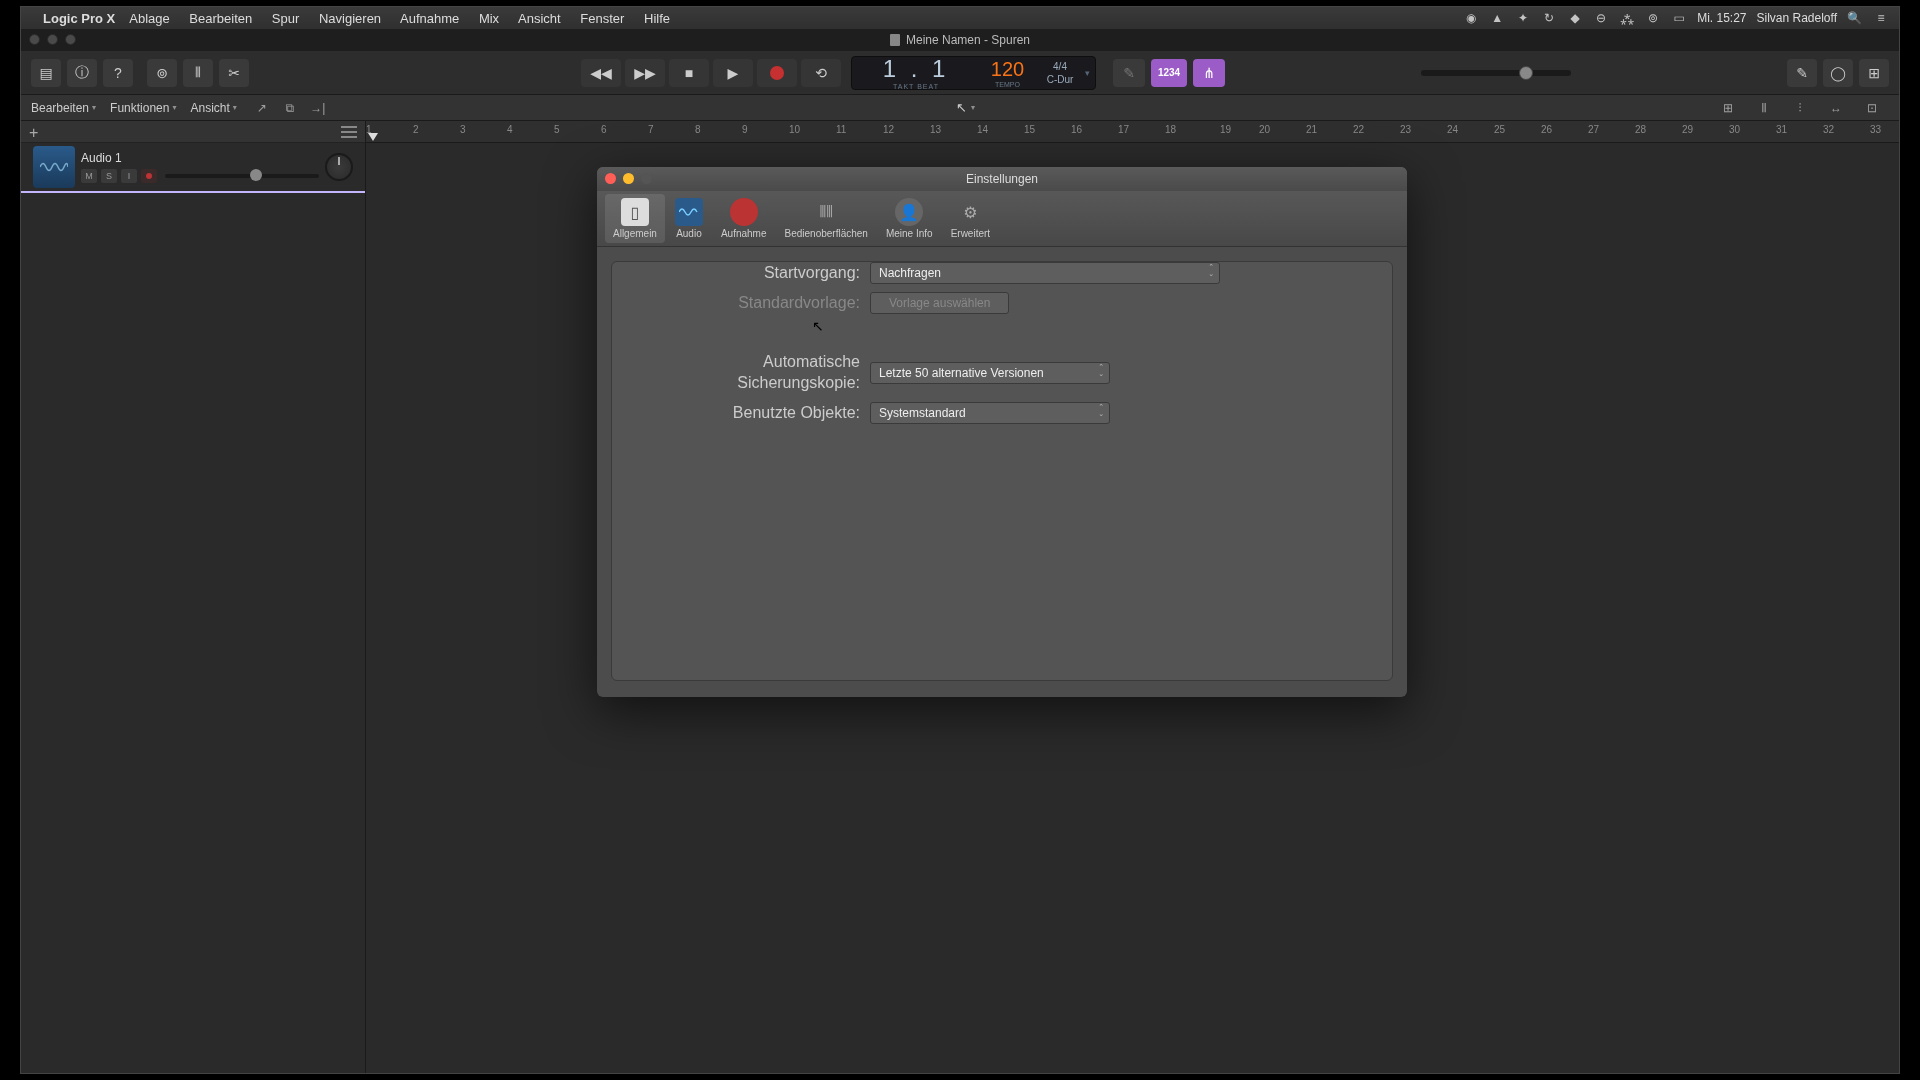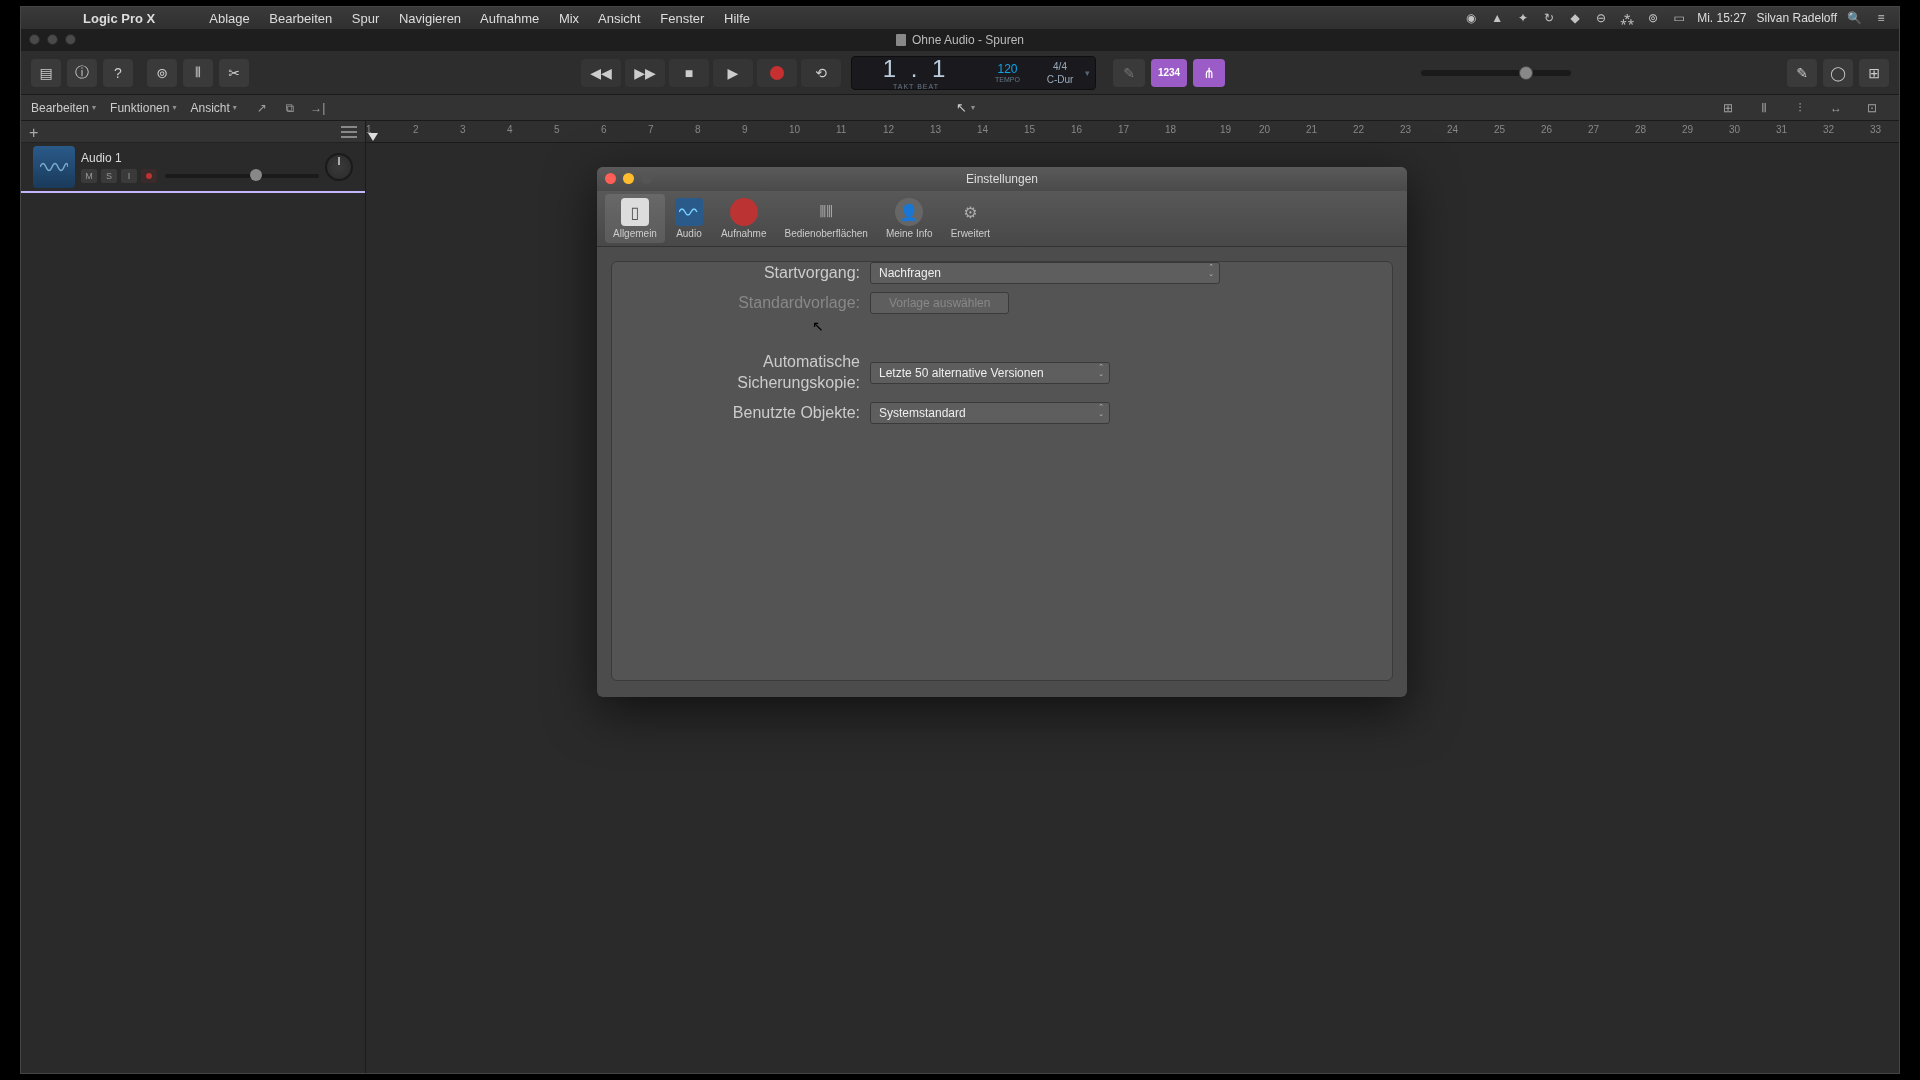--- a/index.html
+++ b/index.html
@@ -1,21 +1,21 @@
 <!DOCTYPE html>
 <html><head>
 <meta charset="utf-8">
 <style>
 * { margin: 0; padding: 0; box-sizing: border-box; font-family: -apple-system, "Helvetica Neue", Arial, sans-serif; }
 body { width: 1920px; height: 1080px; background: #000; overflow: hidden; position: relative; }
 
 .letterbox { position: absolute; left: 20px; top: 6px; width: 1880px; height: 1068px; background: #2a2a2a; border: 1px solid #444; }
 
 
-.menubar { height: 22px; background: linear-gradient(#3a3a3a,#2f2f2f); display: flex; align-items: center; padding: 0 10px; color: #ddd; font-size: 13px; gap: 40px; }
+.menubar { height: 22px; background: linear-gradient(#3a3a3a,#2f2f2f); display: flex; align-items: center; padding: 0 10px; color: #ddd; font-size: 13px; }
 .menubar .apple { font-size: 14px; margin-right: 12px; }
 .menubar .app-name { font-weight: 600; margin-right: 14px; }
 .menubar .menus span { margin-right: 16px; cursor: default; }
 .menubar .right { margin-left: auto; display: flex; align-items: center; gap: 10px; font-size: 12px; }
 .menubar .right .ico { width: 16px; text-align: center; opacity: .85; }
 
 
 .win-title { height: 22px; background: #1e1e1e; display: flex; align-items: center; justify-content: center; color: #bbb; font-size: 12px; position: relative; }
 .traffic { position: absolute; left: 8px; top: 5px; display: flex; gap: 7px; }
 .traffic span { width: 11px; height: 11px; border-radius: 50%; background: #4a4a4a; border: 1px solid #2a2a2a; }
@@ -28,21 +28,21 @@
 .tb-sep { width: 14px; }
 .transport { position: absolute; left: 560px; display: flex; gap: 4px; }
 .transport .tb-btn { width: 40px; height: 28px; background: #353535; }
 .transport .rec { }
 .transport .rec .dot { width: 14px; height: 14px; border-radius: 50%; background: #c63030; }
 .lcd { position: absolute; left: 830px; width: 245px; height: 34px; background: #1a1a1e; border: 1px solid #0e0e0e; border-radius: 4px; display: flex; align-items: center; color: #9bf; font-family: "Menlo",monospace; }
 .lcd .pos { flex: 1.2; text-align: center; }
 .lcd .pos .big { font-size: 24px; font-weight: 500; letter-spacing: 4px; color: #bcd; }
 .lcd .pos .sm { font-size: 7px; color: #678; letter-spacing: 1px; }
 .lcd .tempo { width: 55px; text-align: center; }
-.lcd .tempo .big { font-size: 12px; color: #0ea5e9; }
+.lcd .tempo .big { font-size: 20px; color: #f97316; }
 .lcd .tempo .sm { font-size: 7px; color: #678; }
 .lcd .key { width: 50px; text-align: center; font-size: 10px; color: #9ab; }
 .lcd .key div:first-child { margin-bottom: 2px; }
 .lcd .chev { width: 10px; color: #567; font-size: 9px; }
 .tool-btns { position: absolute; left: 1092px; display: flex; gap: 6px; }
 .tool-btns .tb-btn { width: 32px; }
 .tool-btns .count { background: #9b5cc8; color: #fff; font-size: 10px; font-weight: 600; width: 36px; }
 .tool-btns .tuner { background: #9b5cc8; }
 .master-slider { position: absolute; left: 1400px; width: 150px; height: 6px; background: #1a1a1a; border-radius: 3px; display: flex; align-items: center; }
 .master-slider .thumb { position: absolute; left: 65%; width: 14px; height: 14px; background: #888; border-radius: 50%; border: 1px solid #444; }
@@ -150,21 +150,21 @@
     </span>
   </div>
 
   <div class="win-title">
     <div class="traffic">
       <span></span>
       <span></span>
       <span></span>
     </div>
     <span class="doc-ico"></span>
-    <span>Ohne Audio - Spuren</span>
+    <span>Meine Namen - Spuren</span>
   </div>
 
   <div class="toolbar">
     <div class="tb-group">
       <div class="tb-btn">▤</div>
       <div class="tb-btn">ⓘ</div>
       <div class="tb-btn">?</div>
     </div>
     <div class="tb-sep"></div>
     <div class="tb-group">

